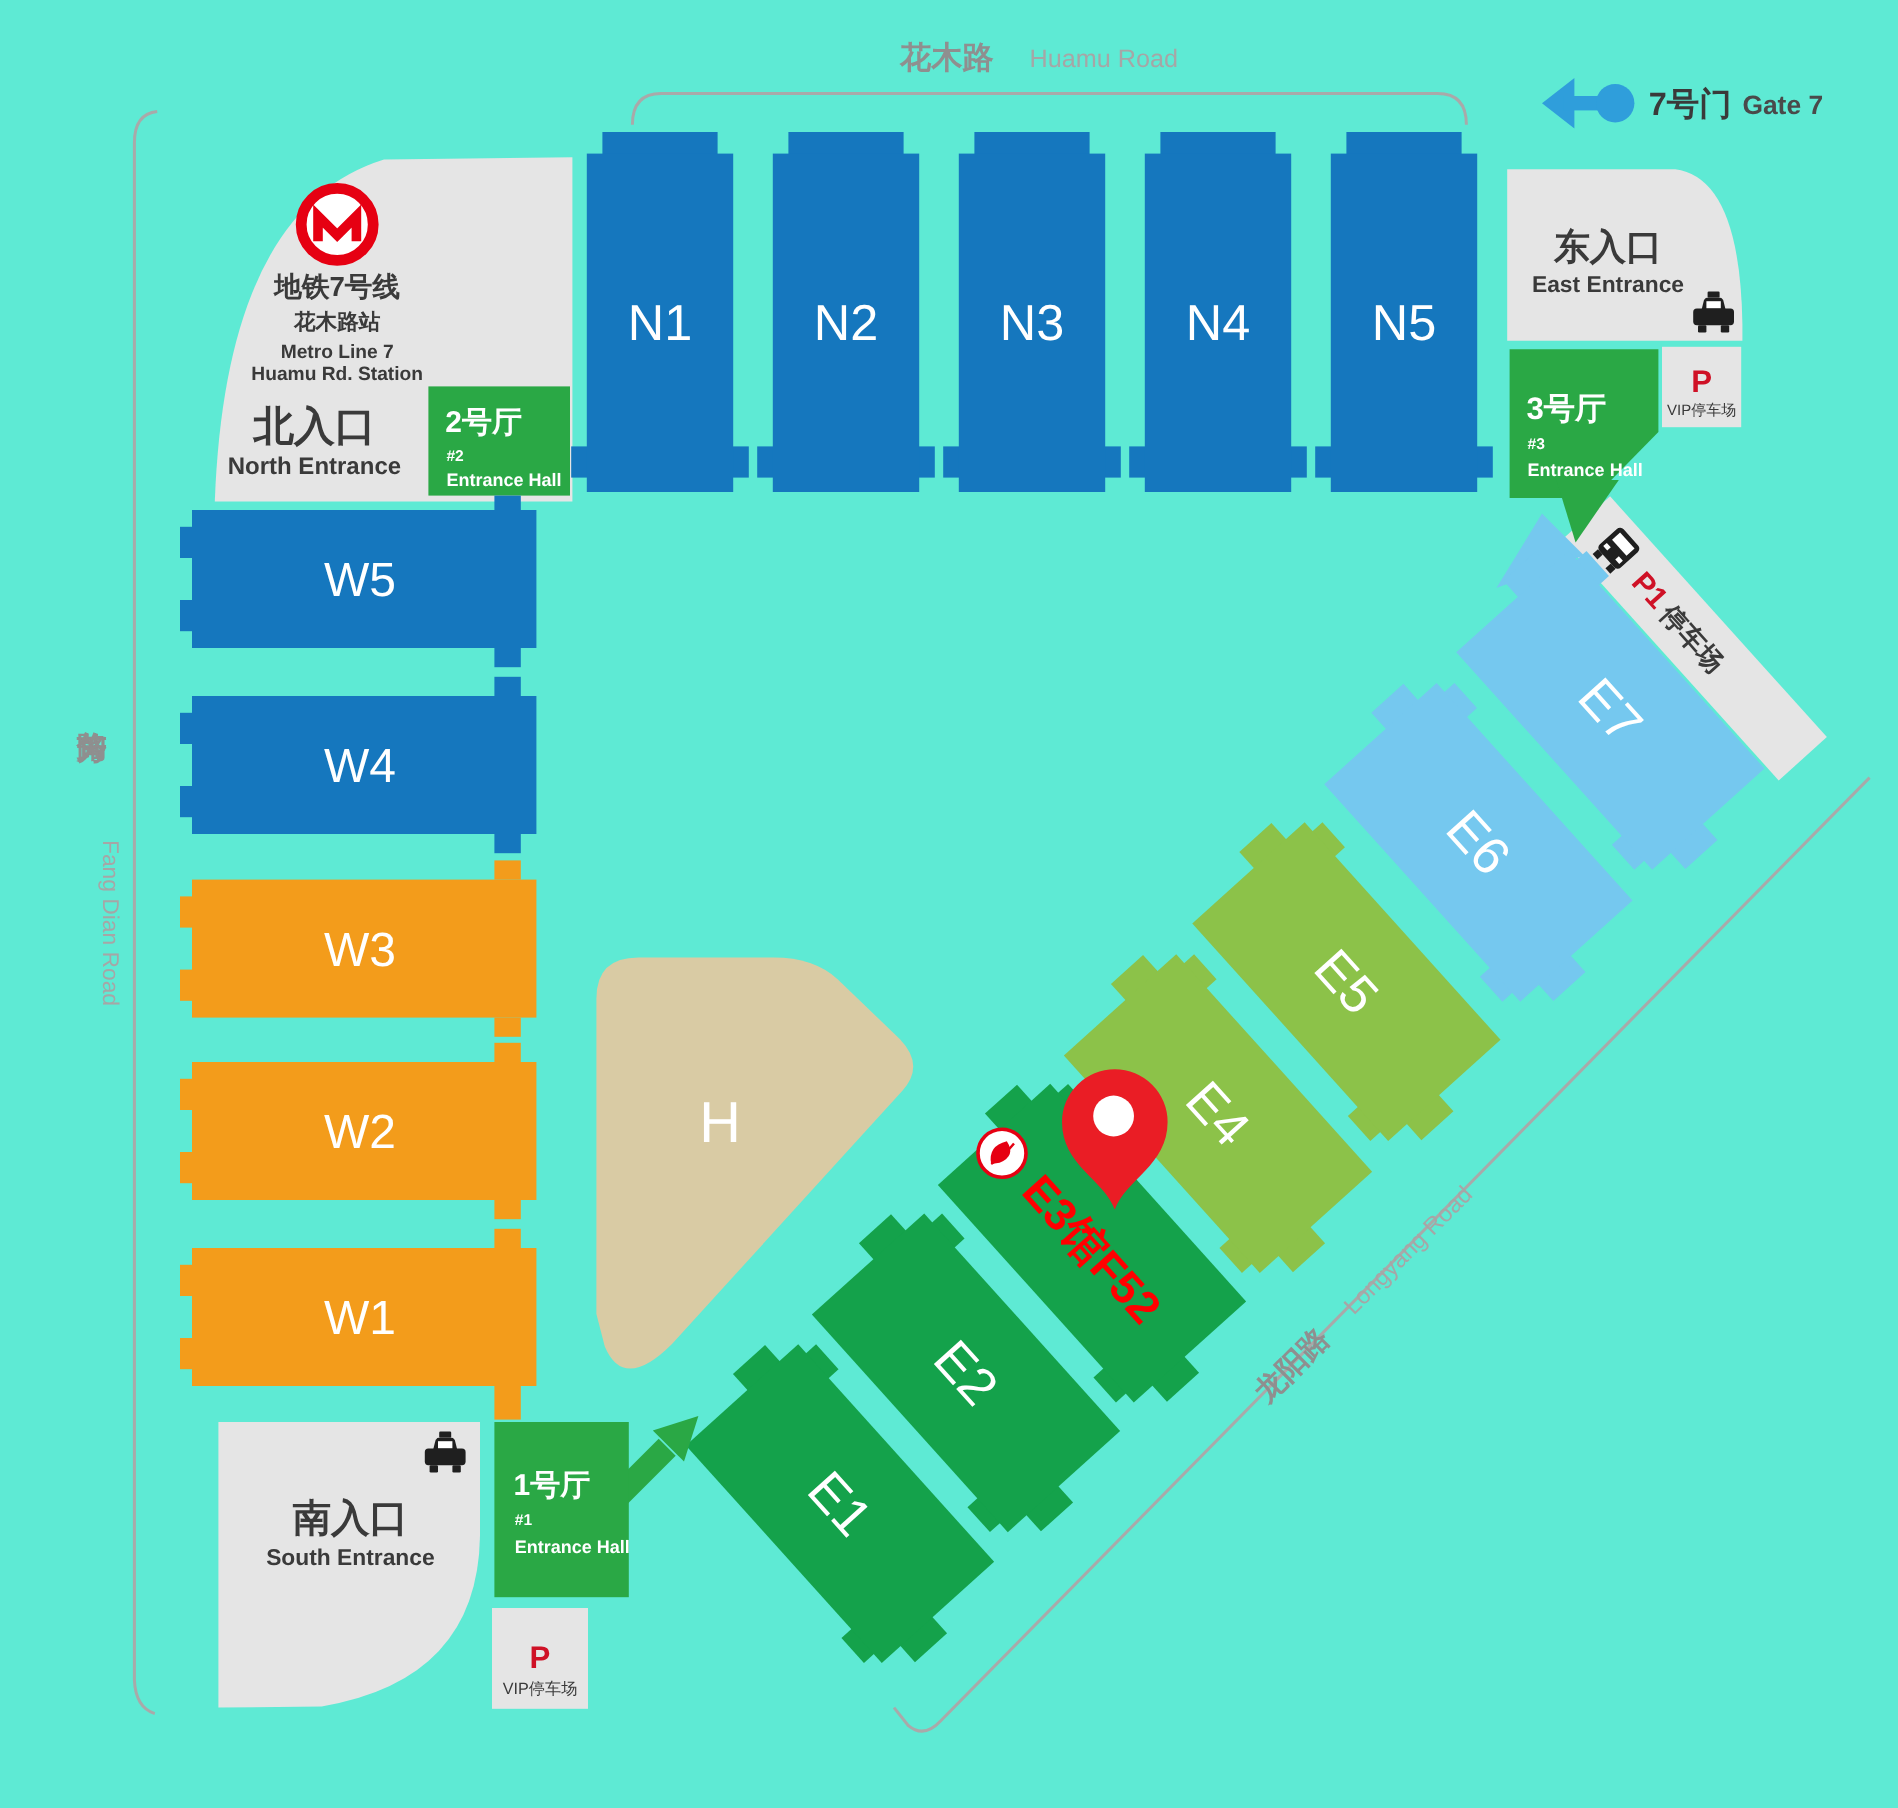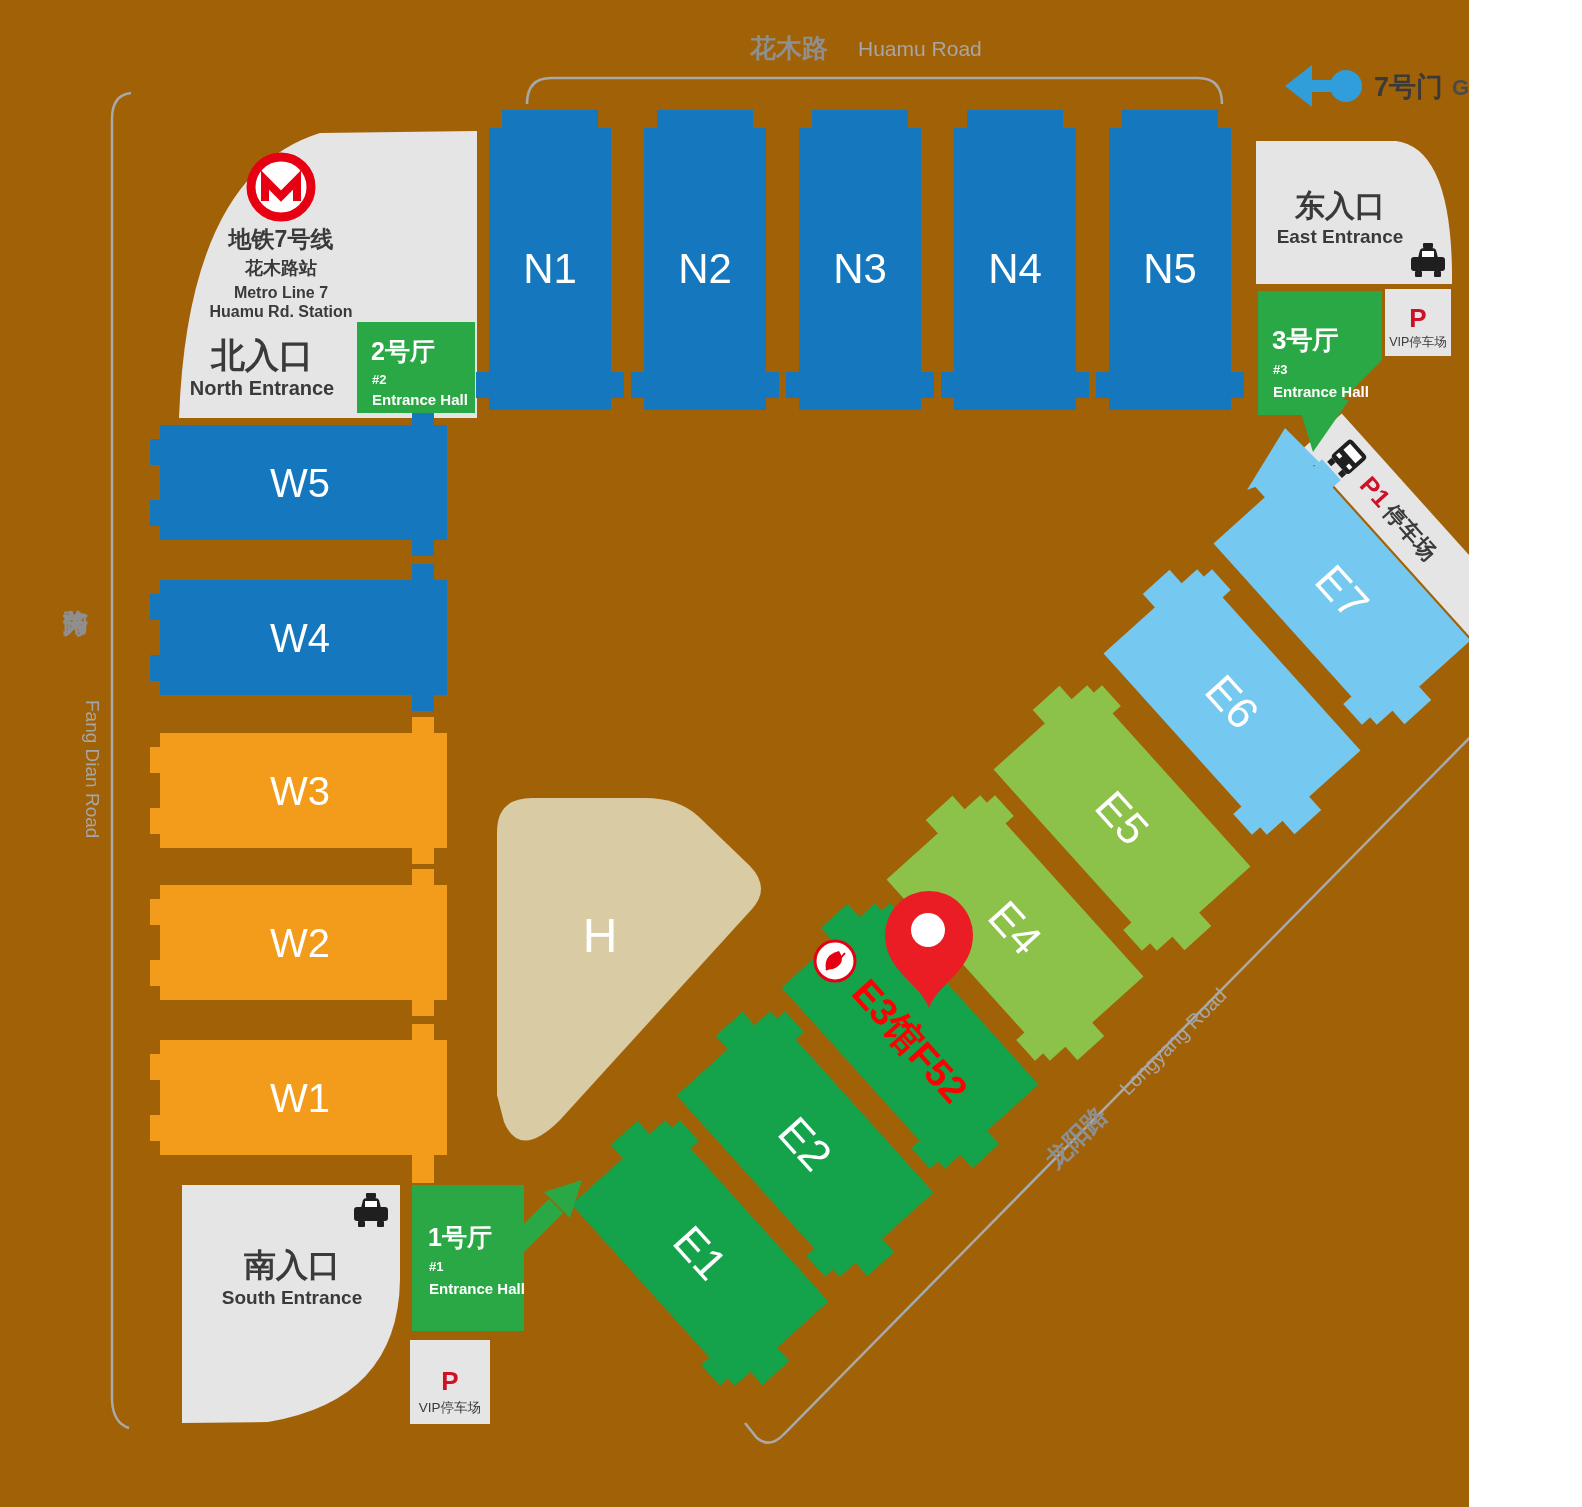--- a/index.html
+++ b/index.html
@@ -1,16 +1,16 @@
 <!DOCTYPE html>
 <html style="--hall_blue: #1577be; --hall_orange: #f39c1b; --hall_green: #14a24b; --hall_light_green: #8cc249; --hall_light_blue: #75c8ef; --hall_beige: #d9cba4; --entrance_hall_green: #2aa845; --entrance_gray: #e5e5e5; --road_line: #a9a9a9; --road_text: #8f8f8f; --dark_text: #3a3a3a; --accent_red: #e60012; --parking_p_red: #cf1126; --pin_red: #ea1d25; --marker_text_red: #ff0000; --gate7_blue: #2f9edb;"><head>
 <meta charset="utf-8">
 <style>
   html,body{margin:0;padding:0;background:#ffffff;}
-  .stage{position:relative;width:1469px;height:1507px;background:#a16207;overflow:hidden;}
+  .stage{position:relative;width:1582px;height:1507px;background:#5eead4;overflow:hidden;}
   svg text{font-family:"Liberation Sans", sans-serif;}
   .road-line{fill:none;stroke:var(--road_line);stroke-width:2.5;}
   .road-cjk{fill:var(--road_text);font-weight:bold;}
   .road-en{fill:#a6a6a6;}
   .hall-blue{fill:var(--hall_blue);}
   .hall-orange{fill:var(--hall_orange);}
   .hall-green{fill:var(--hall_green);}
   .hall-lgreen{fill:var(--hall_light_green);}
   .hall-lblue{fill:var(--hall_light_blue);}
   .hall-beige{fill:var(--hall_beige);}

